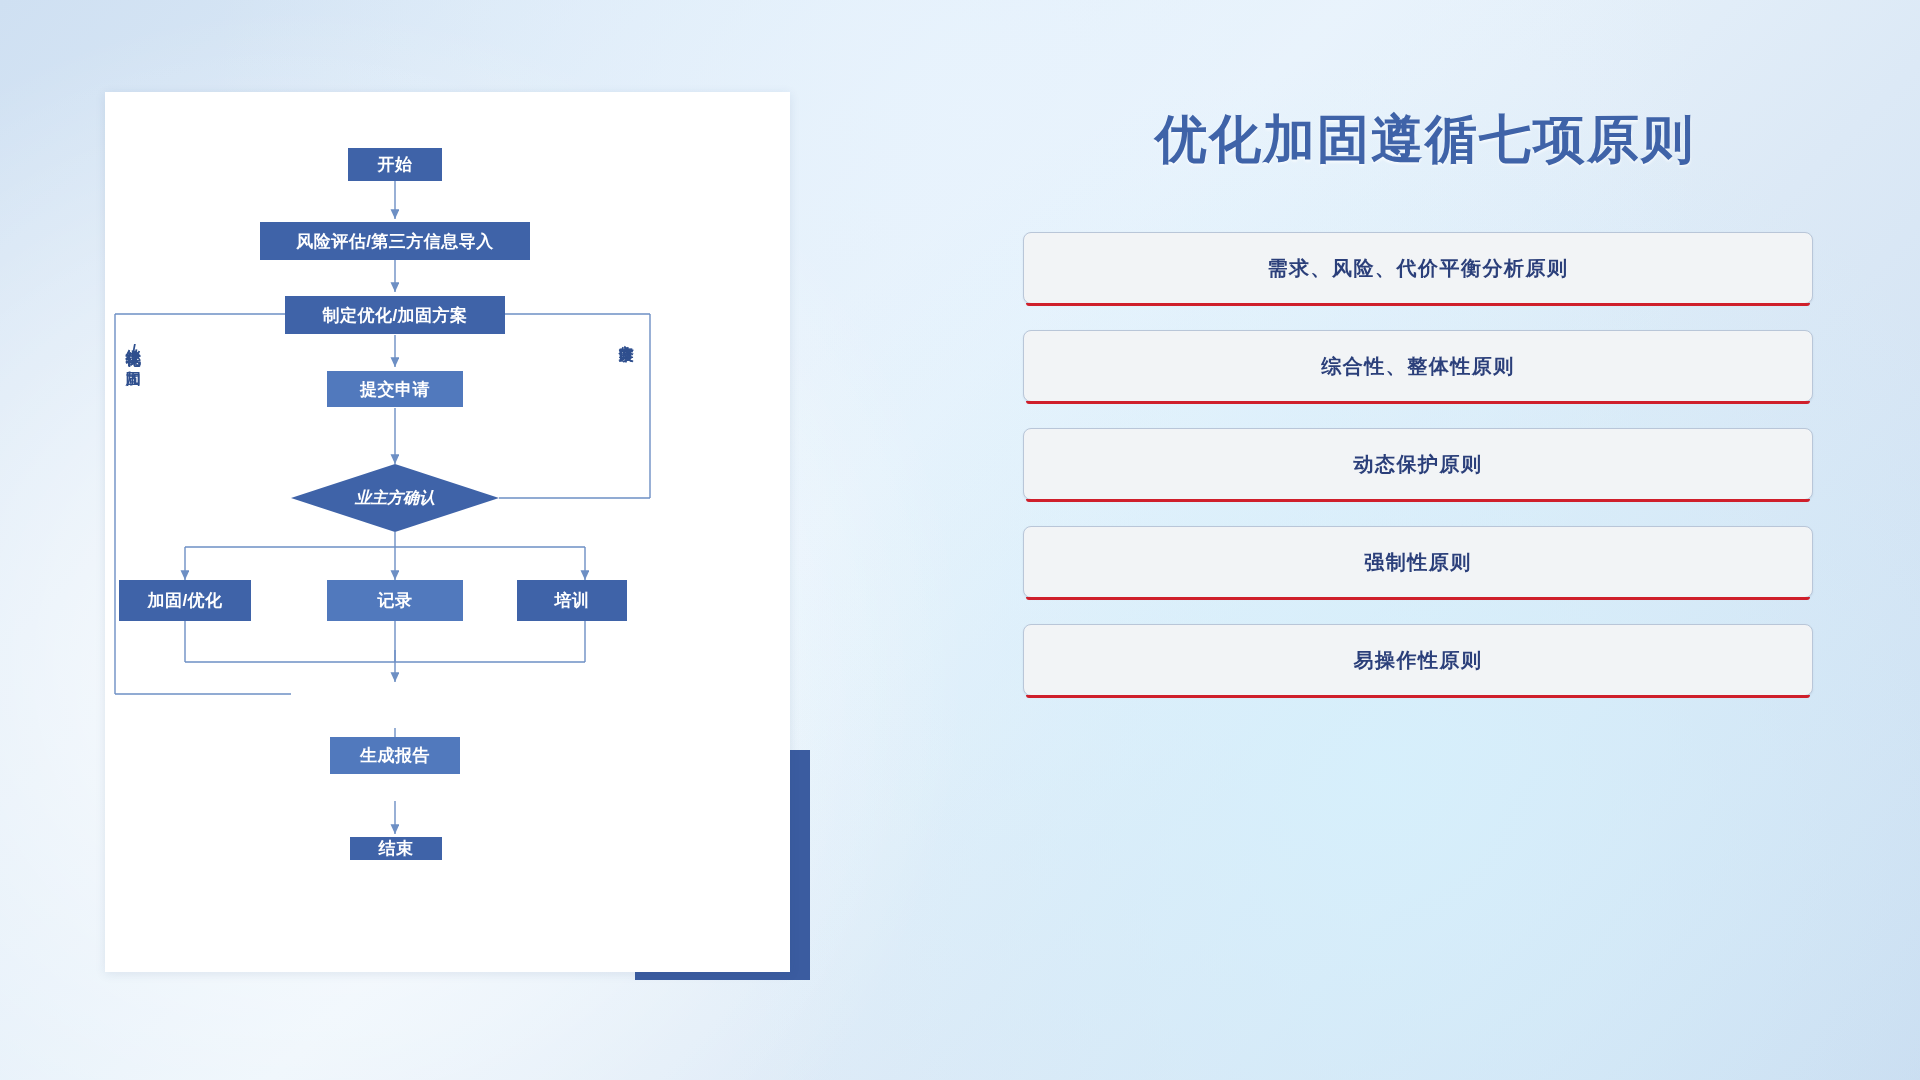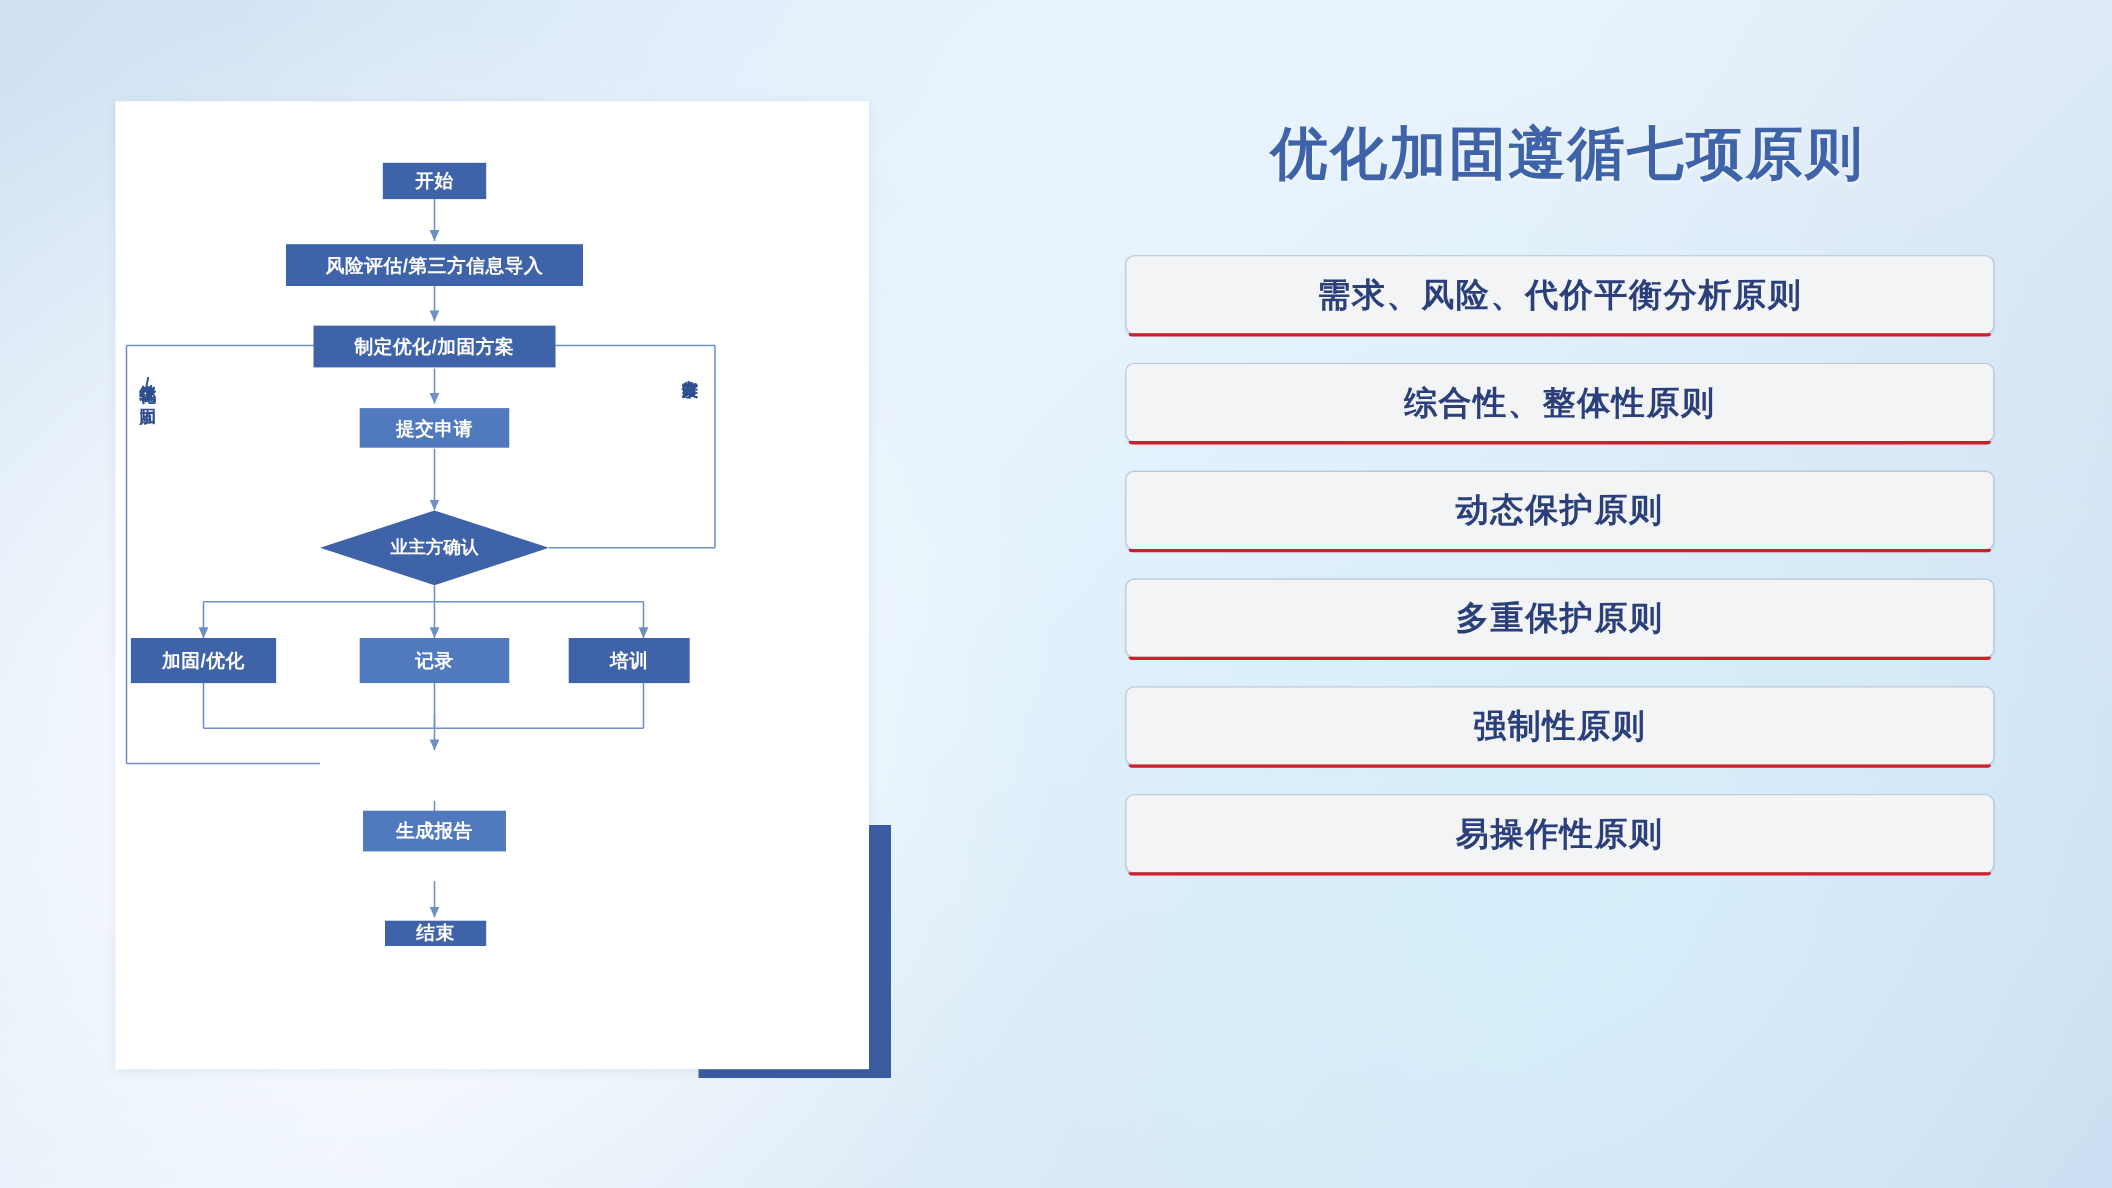--- a/index.html
+++ b/index.html
@@ -57,20 +57,21 @@
     font-size: 17px;
     font-weight: 600;
     letter-spacing: 0.5px;
     white-space: nowrap;
   }
   .node.light {
     background: #5179bd;
   }
   .diamond-wrap {
     position: absolute;
+    font-style: italic;
   }
   .diamond {
     position: absolute;
     left: 0;
     top: 0;
     width: 100%;
     height: 100%;
   }
   .diamond-label {
     position: absolute;
@@ -122,21 +123,21 @@
     position: relative;
     box-sizing: border-box;
     height: 72px;
     margin-bottom: 26px;
     background: #f2f4f6;
     border: 1px solid #b9c6d8;
     border-radius: 8px;
     display: flex;
     align-items: center;
     justify-content: center;
-    font-size: 30px;
+    font-size: 20px;
     font-weight: 600;
     color: #2b3f7a;
     letter-spacing: 1.5px;
     box-shadow: 0 1px 2px rgba(60,80,120,0.10);
   }
   .principle::after {
     content: "";
     position: absolute;
     left: 2px;
     right: 2px;
@@ -256,21 +257,18 @@
   <div class="principle">
     <span>需求、风险、代价平衡分析原则</span>
   </div>
   <div class="principle">
     <span>综合性、整体性原则</span>
   </div>
   <div class="principle">
     <span>动态保护原则</span>
   </div>
   <div class="principle">
-    <span>多重保护原则</span>
-  </div>
-  <div class="principle">
     <span>强制性原则</span>
   </div>
   <div class="principle">
     <span>易操作性原则</span>
   </div>
 </div>
 
 </body></html>

